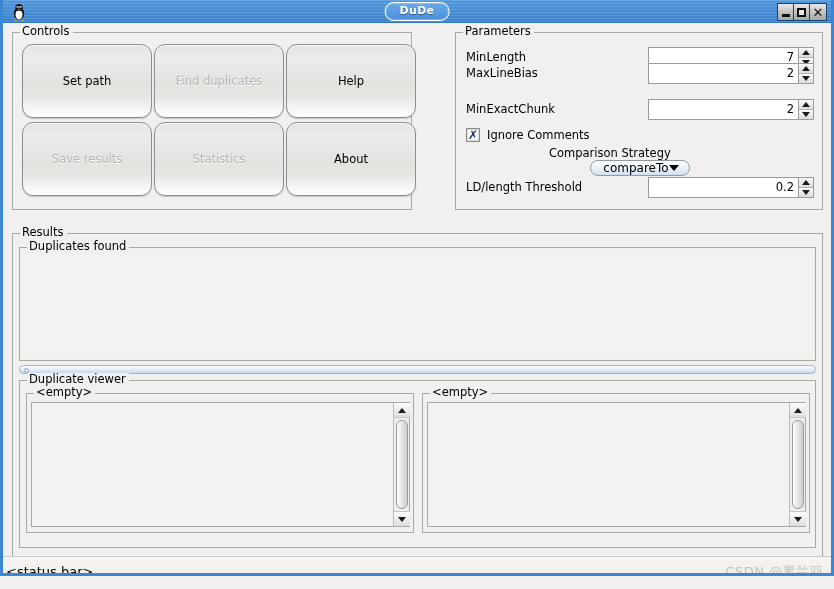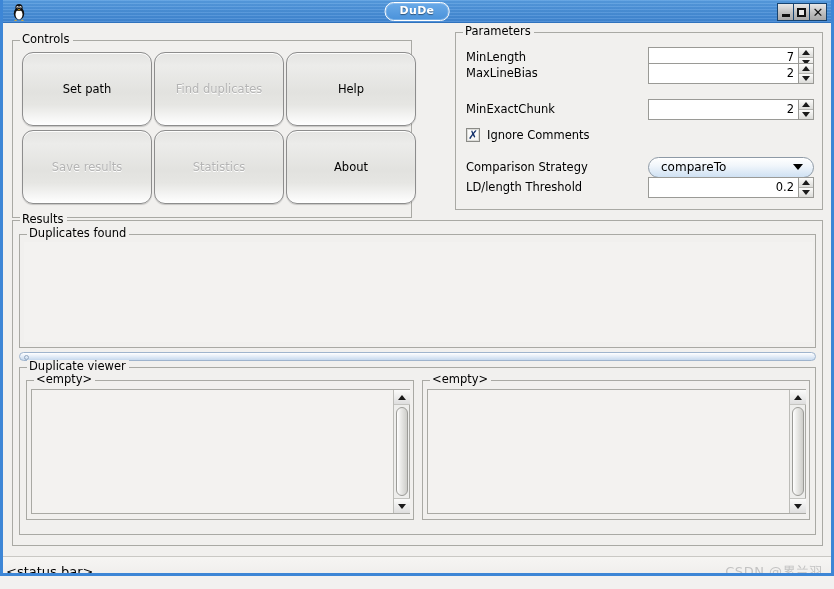--- a/index.html
+++ b/index.html
@@ -304,21 +304,21 @@
         <span class="gl-max"></span>
       </div>
       <div class="winbtn">
         <span class="gl-close">✕</span>
       </div>
     </div>
   </div>
 
   <div class="client">
 
-    <div class="group" style="left:9px; top:9px; width:400px; height:178px;margin-top:8px;">
+    <div class="group" style="left:9px; top:9px; width:400px; height:178px;">
       <span class="grp-title">Controls</span>
 
       <div id="controls-grid">
         <div class="jbtn">
           <span>Set path</span>
         </div>
         <div class="jbtn disabled">
           <span>Find duplicates</span>
         </div>
         <div class="jbtn">
@@ -382,21 +382,21 @@
               </div>
           </div>
         </div>
       </div>
 
       <div class="param-row cb-row" style="top:92px;">
         <span class="jcheck">✗</span>
         <span class="cb-label">Ignore Comments</span>
       </div>
 
-      <div class="param-row" style="top:124px;">
+      <div class="param-row" style="top:113px;flex-direction:column;">
         <span class="param-label">Comparison Strategy</span>
         <div class="jcombo">
           <span class="cv">compareTo</span>
           <span class="carrow"></span>
         </div>
       </div>
 
       <div class="param-row" style="top:144px;">
         <span class="param-label">LD/length Threshold</span>
         <div class="spinner">
@@ -406,21 +406,21 @@
                 <span class="tri-up"></span>
               </div>
             <div class="sp-dn">
                 <span class="tri-dn"></span>
               </div>
           </div>
         </div>
       </div>
     </div>
 
-    <div class="group" style="left:9px; top:197px; width:811px; height:326px;text-align:center;">
+    <div class="group" style="left:9px; top:210px; width:811px; height:326px;text-align:center;">
       <span class="grp-title">Results</span>
 
       <div class="group" style="left:6px; top:13px; width:797px; height:114px;">
         <span class="grp-title">Duplicates found</span>
         <div class="scrollpane" style="left:4px; top:7px; width:789px; height:100px; border:none; background:#f3f2f0;">
           <div class="sp-body"></div>
         </div>
       </div>
 
       <div class="split-divider" style="left:6px; top:131px; width:797px;"></div>

